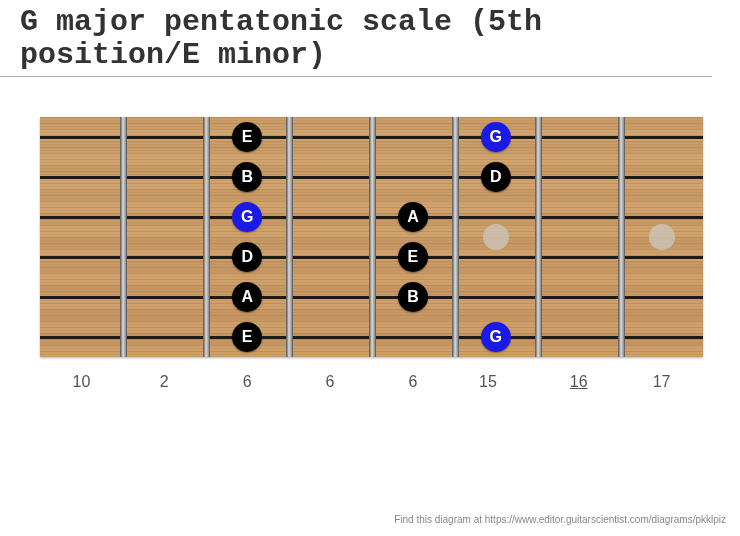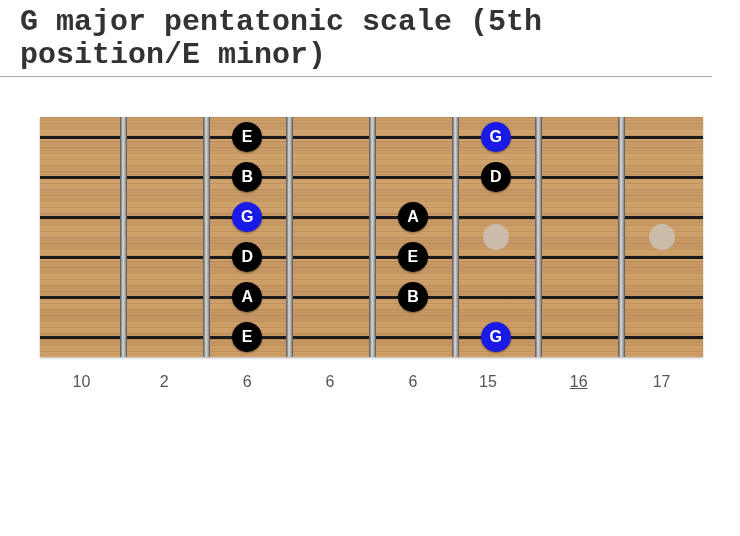--- a/index.html
+++ b/index.html
@@ -150,13 +150,14 @@
     <div class="fret-label" style="left: 124.312px;">2</div>
     <div class="fret-label" style="left: 207.188px;">6</div>
     <div class="fret-label" style="left: 290.062px;">6</div>
     <div class="fret-label" style="left: 372.938px;">6</div>
     <div class="fret-label" style="left: 448px;">15</div>
     <div class="fret-label" style="left: 538.688px; text-decoration: underline;">16</div>
     <div class="fret-label" style="left: 621.562px;">17</div>
   </div>
 
 <div class="credit">
+  <div>Find this diagram at https://www.editor.guitarscientist.com/diagrams/pkklpiz</div>
 </div>
 
 </body></html>

